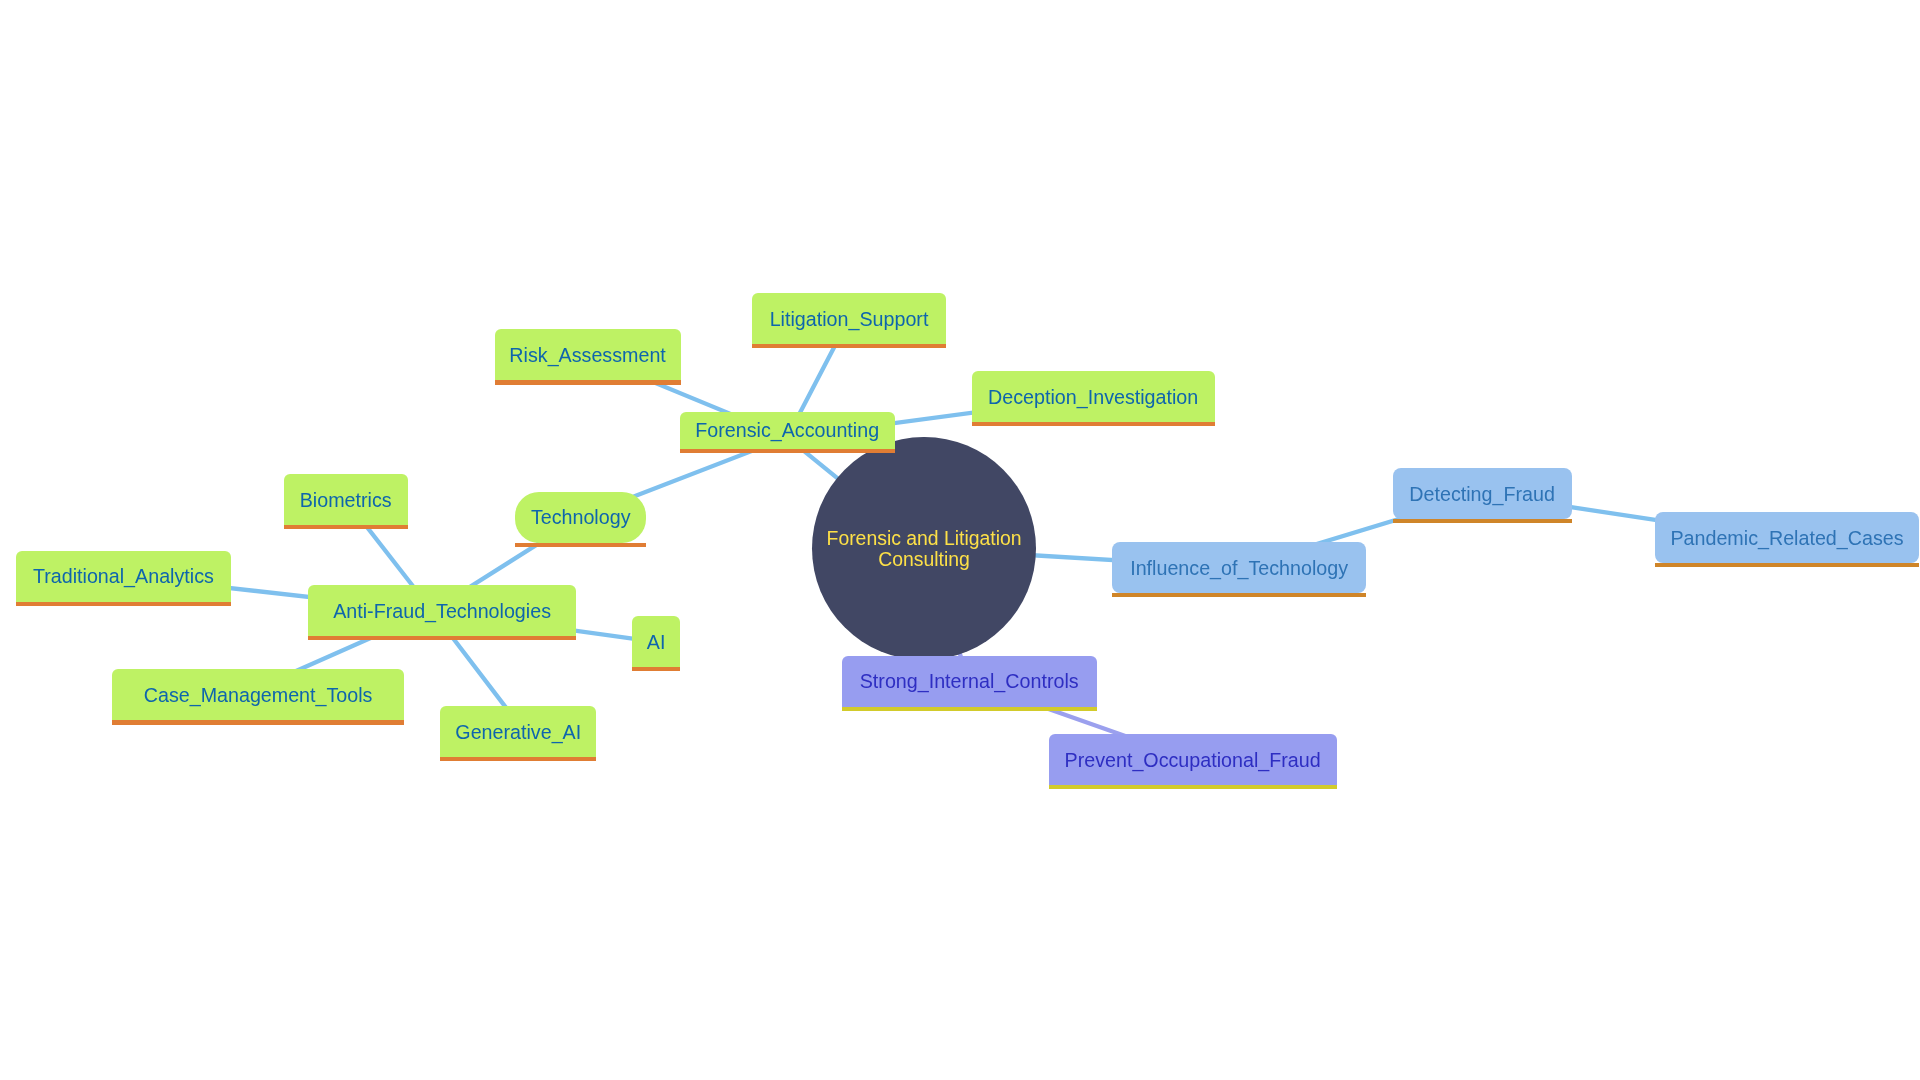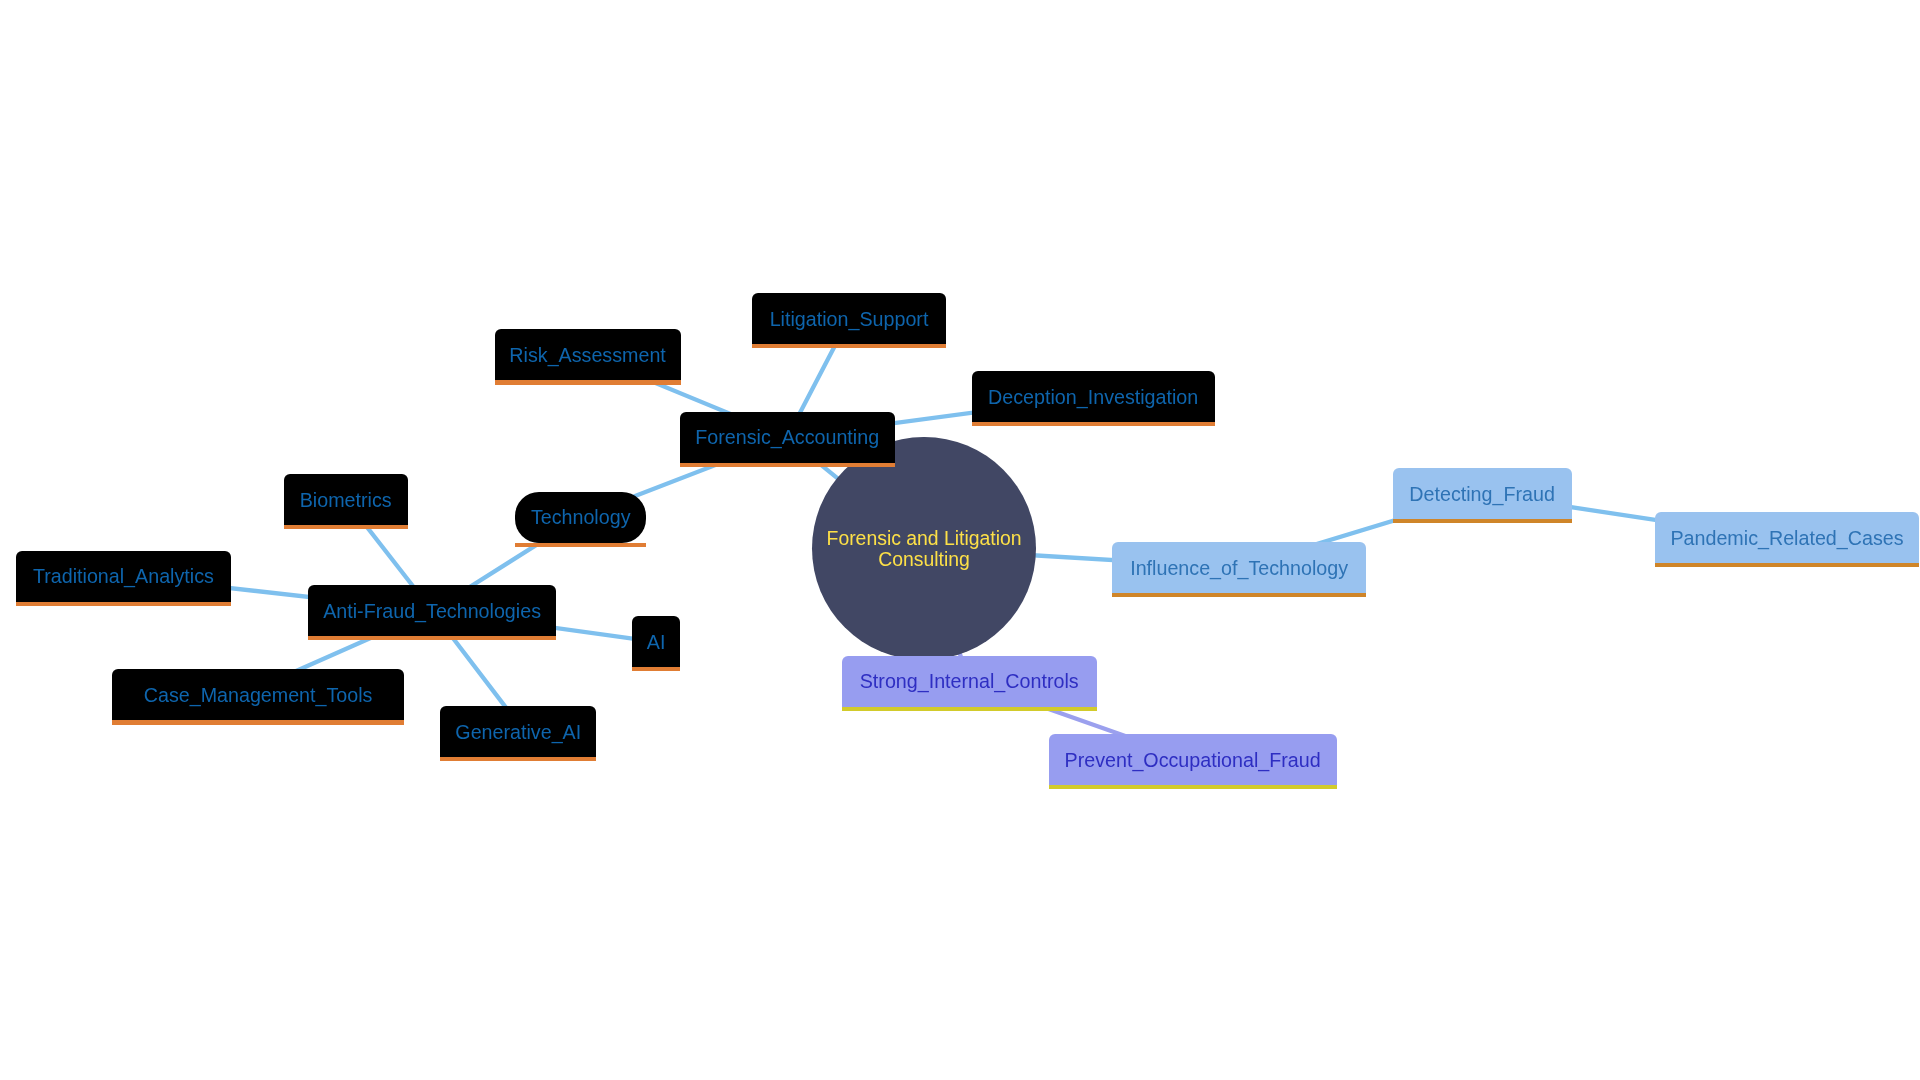--- a/index.html
+++ b/index.html
@@ -7,24 +7,24 @@
   body{width:1920px;height:1080px;background:#ffffff;overflow:hidden;
        font-family:"Liberation Sans", sans-serif;
        -webkit-font-smoothing:antialiased;}
   #canvas{position:relative;width:1920px;height:1080px;}
   #edge-layer{position:absolute;left:0;top:0;width:1920px;height:1080px;}
   .node{position:absolute;box-sizing:border-box;display:flex;align-items:center;
         justify-content:center;border-radius:6px 6px 0 0;}
   .node .node-label{font-size:19.7px;line-height:20px;white-space:nowrap;
                      transform:translateZ(0);}
   .node .node-bar{position:absolute;left:0;top:100%;width:100%;height:4.2px;}
-  .node.blue{background:#000000;justify-content:center;}
+  .node.blue{background:#bef264;justify-content:center;}
   .node.blue .node-label{color:#0E65AD;}
   .node.blue .node-bar{background:#E07D34;}
-  .node.faded{background:#99C2EF;}
+  .node.faded{background:#99C2EF;border-radius:8px;}
   .node.faded .node-label{color:#2E73B5;}
   .node.faded .node-bar{background:#CF8529;}
   .node.purple{background:#979DF0;}
   .node.purple .node-label{color:#2E2EC2;}
   .node.purple .node-bar{background:#D2CB2B;}
   .root-node{position:absolute;border-radius:50%;display:flex;align-items:center;
         justify-content:center;text-align:center;background:#414764;}
   .root-node .root-label{font-size:19.4px;line-height:21px;color:#fde047;white-space:pre-line;
                          transform:translateZ(0);}
 </style>
@@ -58,41 +58,41 @@
   </div>
 
 <div class="node blue" style="left: 752px; top: 293.3px; width: 194px; height: 51px;">
       <span class="node-label">Litigation_Support</span>
       <span class="node-bar"></span>
     </div>
     <div class="node blue" style="left: 494.6px; top: 329.4px; width: 186px; height: 51px;">
       <span class="node-label">Risk_Assessment</span>
       <span class="node-bar"></span>
     </div>
-    <div class="node blue" style="left: 679.7px; top: 411.8px; width: 215px; height: 51px;">
+    <div class="node blue" style="left: 679.7px; top: 411.8px; width: 215px; height: 37px;">
       <span class="node-label">Forensic_Accounting</span>
       <span class="node-bar"></span>
     </div>
     <div class="node blue" style="left: 971.7px; top: 371.2px; width: 243px; height: 51px;">
       <span class="node-label">Deception_Investigation</span>
       <span class="node-bar"></span>
     </div>
     <div class="node blue" style="left: 283.7px; top: 474.2px; width: 124px; height: 51px;">
       <span class="node-label">Biometrics</span>
       <span class="node-bar"></span>
     </div>
     <div class="node blue" style="left: 515.2px; top: 491.5px; width: 131px; height: 51px; border-radius: 24px;">
       <span class="node-label">Technology</span>
       <span class="node-bar"></span>
     </div>
     <div class="node blue" style="left: 15.9px; top: 550.6px; width: 215px; height: 51px;">
       <span class="node-label">Traditional_Analytics</span>
       <span class="node-bar"></span>
     </div>
-    <div class="node blue" style="left: 308.1px; top: 585.3px; width: 248px; height: 51px;">
+    <div class="node blue" style="left: 308.1px; top: 585.3px; width: 268px; height: 51px;">
       <span class="node-label">Anti-Fraud_Technologies</span>
       <span class="node-bar"></span>
     </div>
     <div class="node blue" style="left: 632.2px; top: 616.3px; width: 47.8px; height: 51px;">
       <span class="node-label">AI</span>
       <span class="node-bar"></span>
     </div>
     <div class="node blue" style="left: 112.1px; top: 669.4px; width: 292px; height: 51px;">
       <span class="node-label">Case_Management_Tools</span>
       <span class="node-bar"></span>

